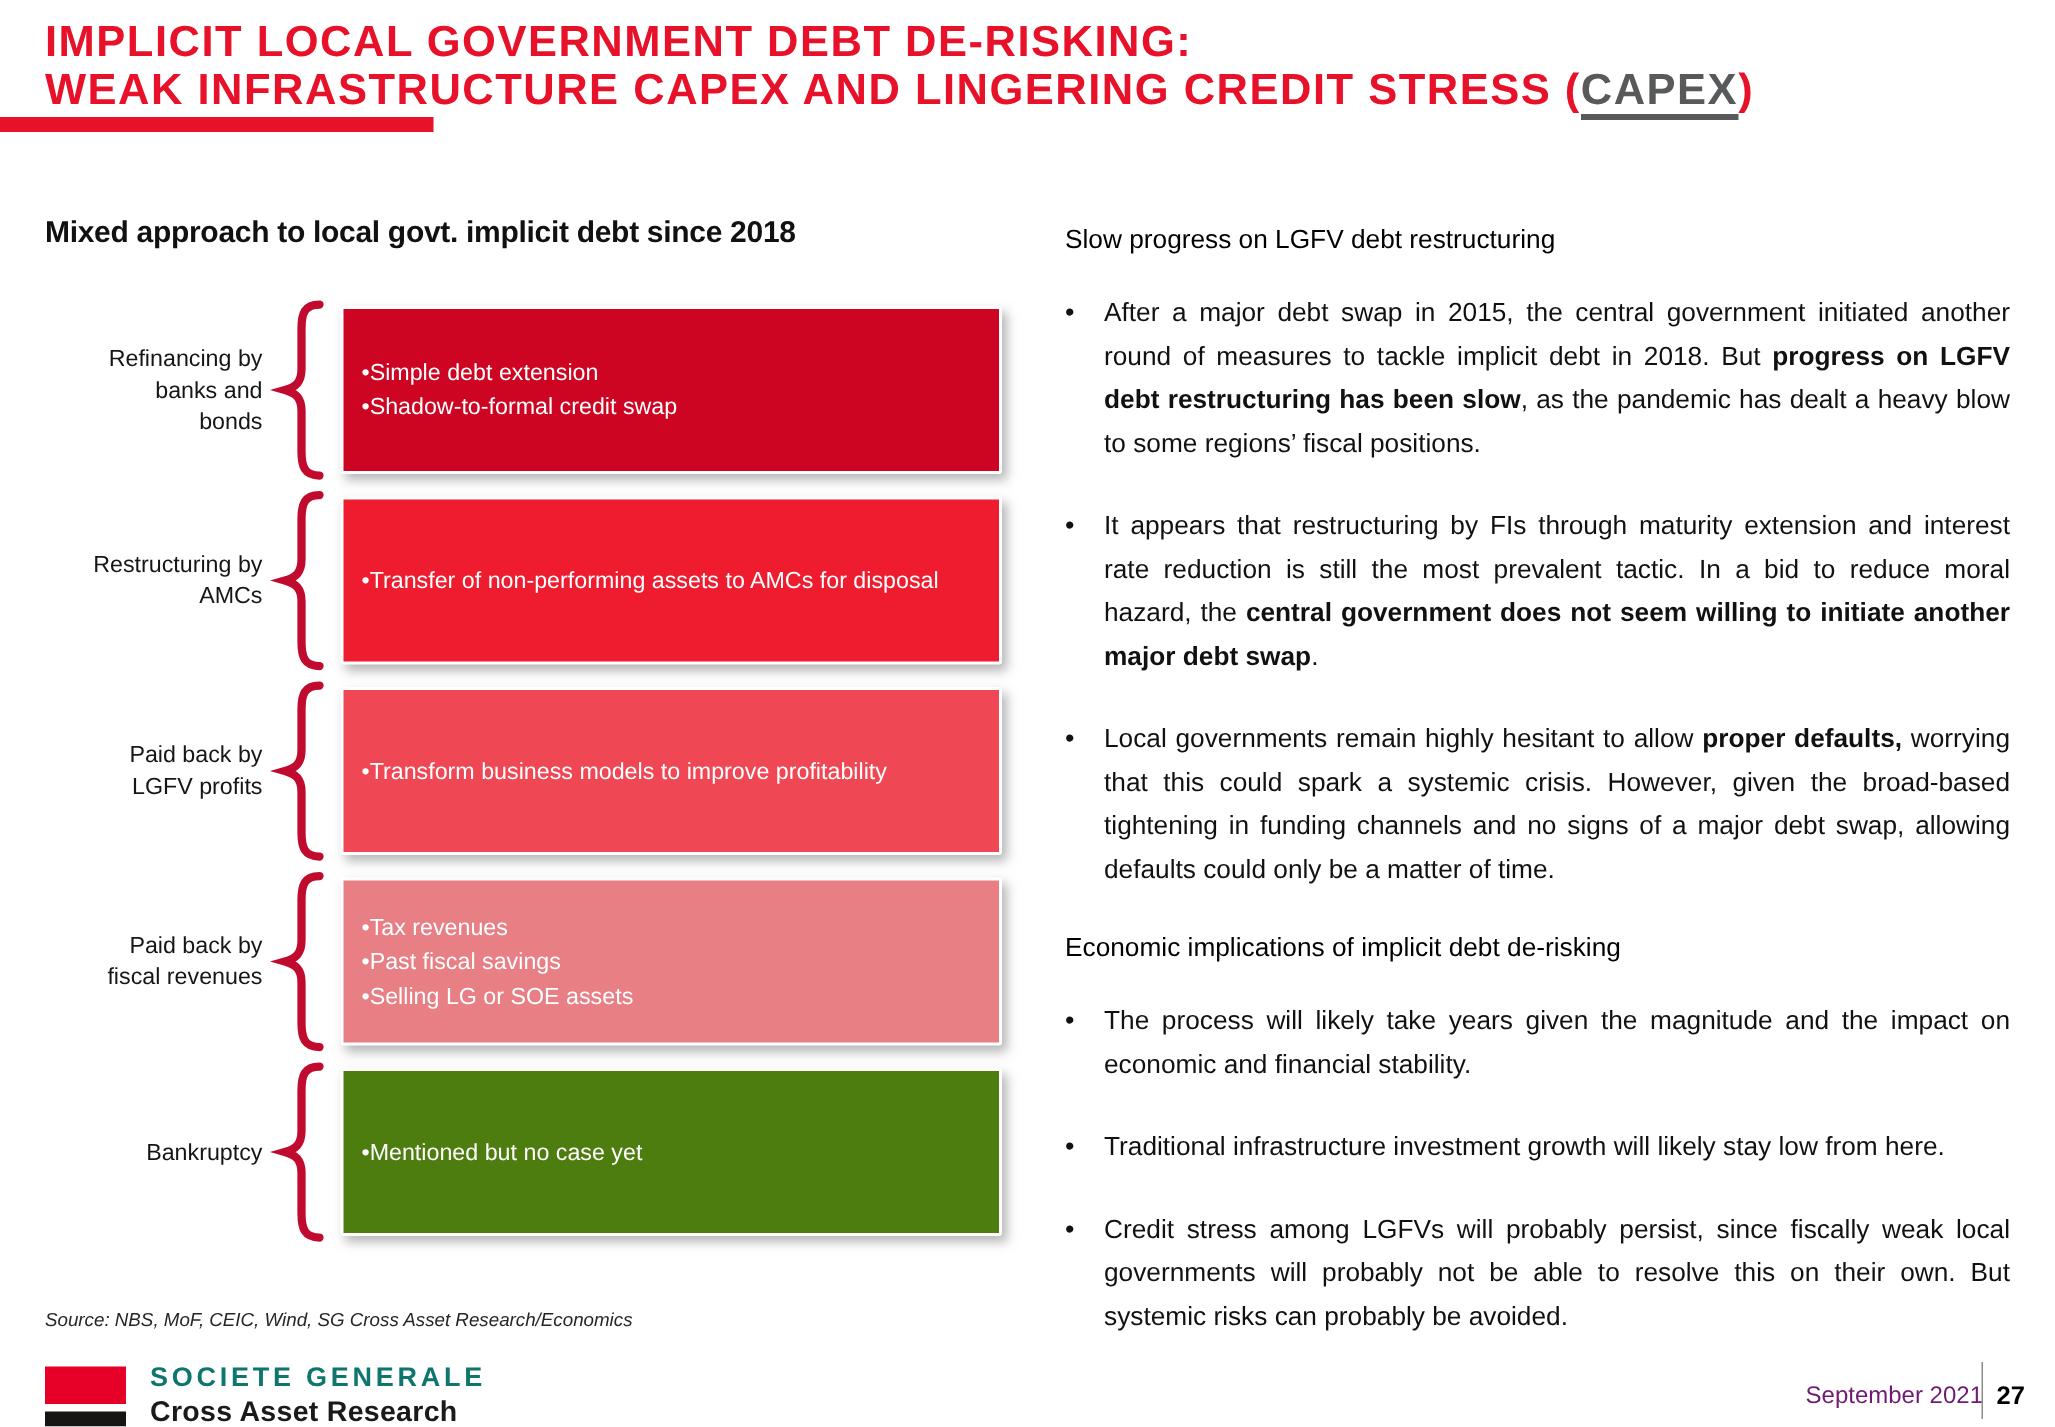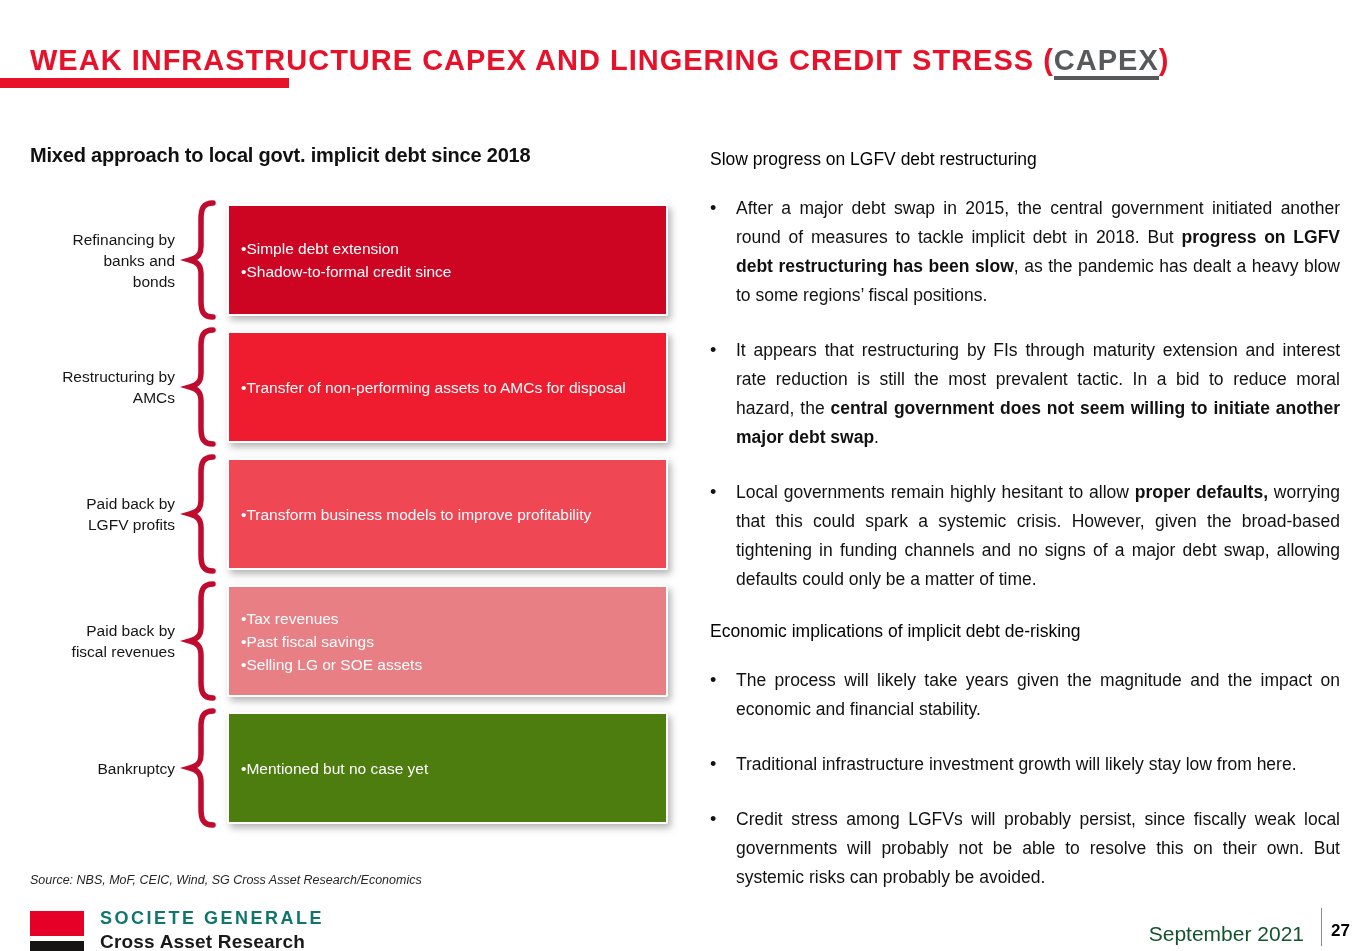--- a/index.html
+++ b/index.html
@@ -77,56 +77,56 @@
   .logo-square .black { height:24px; background:var(--logo_black); }
   .brand-name {
     position:absolute; left:100px; top:908px;
     font-size:18px; font-weight:bold; letter-spacing:2.5px; color:#0f766e;
   }
   .brand-division {
     position:absolute; left:100px; top:931px;
     font-size:19px; font-weight:bold; letter-spacing:0.2px; color:#1c1919;
   }
   .footer-date {
-    position:absolute; right:66px; top:922px;
-    font-size:21px; color:#14532d;
+    position:absolute; right:48px; top:922px;
+    font-size:16px; color:#701a75;
   }
   .footer-divider {
     position:absolute; right:48px; top:908px; width:1px; height:38px;
     background:#8c8c8c;
   }
   .footer-page {
     position:absolute; right:20px; top:921px;
     font-size:17px; font-weight:bold; color:#000;
   }
 </style>
 </head>
 <body>
 
 <div class="page">
 
   <h1 class="slide-title">
-    <br>
+    <span>IMPLICIT LOCAL GOVERNMENT DEBT DE-RISKING:</span><br>
     <span>WEAK INFRASTRUCTURE CAPEX AND LINGERING CREDIT STRESS (</span><a class="report-link">CAPEX</a><span>)</span>
   </h1>
   <div class="title-bar"></div>
 
   <h2 class="left-heading">Mixed approach to local govt. implicit debt since 2018</h2>
 
   <div id="diagram">
   <div class="row">
     <div class="row-label">Refinancing by
 banks and
 bonds</div>
     <svg class="brace" viewBox="0 0 30 122" preserveAspectRatio="none">
       <path d="M27 4 C17 4 15 10 15 20 L15 47 C15 56 11 59 4 61 C11 63 15 66 15 75 L15 102 C15 112 17 118 27 118"></path>
     </svg>
     <div class="row-box" style="background: rgb(206, 4, 35);">
           <div class="box-item">•Simple debt extension</div>
-          <div class="box-item">•Shadow-to-formal credit since</div>
+          <div class="box-item">•Shadow-to-formal credit swap</div>
         </div>
   </div>
 
   <div class="row">
     <div class="row-label">Restructuring by
 AMCs</div>
     <svg class="brace" viewBox="0 0 30 122" preserveAspectRatio="none">
       <path d="M27 4 C17 4 15 10 15 20 L15 47 C15 56 11 59 4 61 C11 63 15 66 15 75 L15 102 C15 112 17 118 27 118"></path>
     </svg>
     <div class="row-box" style="background: rgb(238, 28, 46);">

